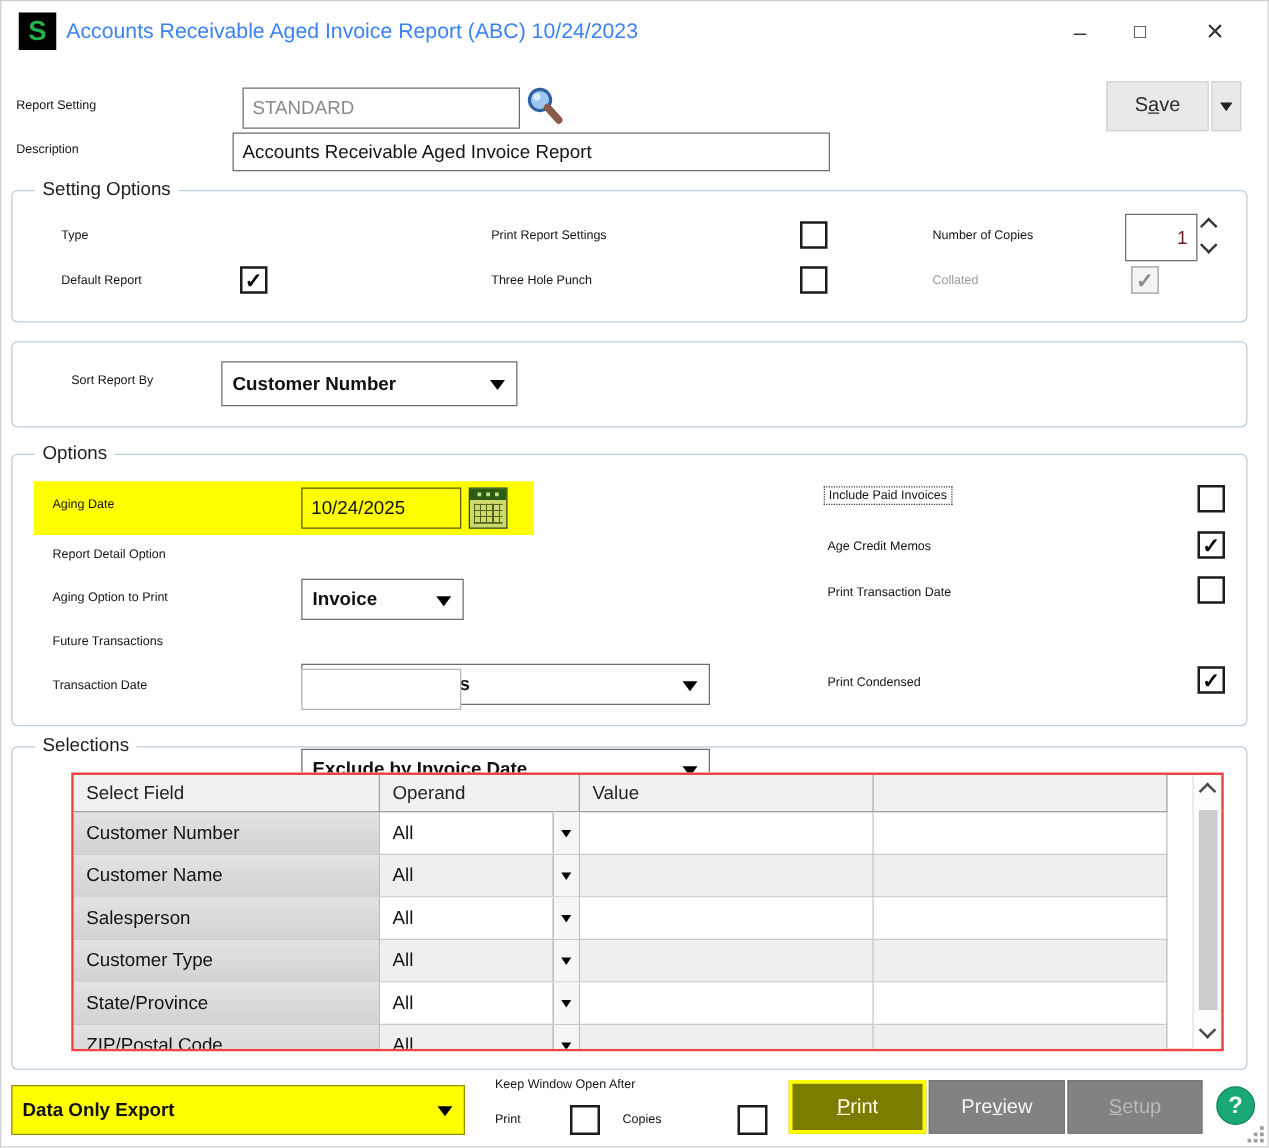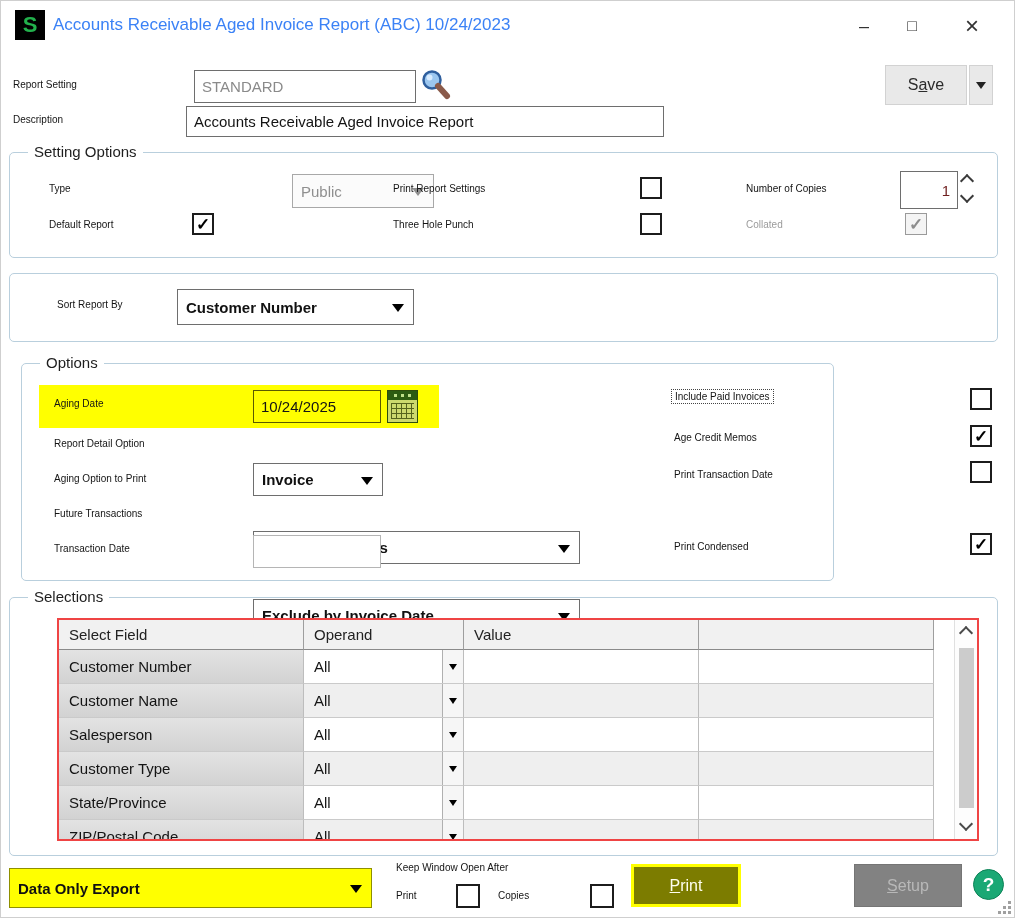--- a/index.html
+++ b/index.html
@@ -133,24 +133,20 @@
       border-left:5px solid transparent;border-right:5px solid transparent;border-top:7px solid #222;"></span>
   </div>
 
   <div class="abs lbl" style="left:12px; top:113px;">Description</div>
   <div class="abs field" style="left:185px; top:105px; width:478px; height:31px;">Accounts Receivable Aged Invoice Report</div>
 
   <div class="group" style="left:8px; top:151px; width:989px; height:106px;">
     <span class="legend">Setting Options</span>
 
     <div class="abs lbl" style="left:39px; top:30px;">Type</div>
-    <div class="abs combo dis" style="left:282px; top:21px; width:142px; height:34px;">
-      <span>Public</span>
-      <span class="tri"></span>
-    </div>
 
     <div class="abs lbl" style="left:383px; top:30px;">Print Report Settings</div>
     <div class="abs cb" style="left:630px; top:24px;"></div>
 
     <div class="abs lbl" style="left:736px; top:30px;">Number of Copies</div>
     <div class="abs field" style="left:890px; top:18px; width:58px; height:38px; justify-content:flex-end; color:#6f1f1f;">1</div>
     <div class="abs" style="left:952px; top:23px;">
       <span class="chev up" style="display:block;"></span>
     </div>
     <div class="abs" style="left:952px; top:38px;">
@@ -168,21 +164,21 @@
   </div>
 
   <div class="group" style="left:8px; top:272px; width:989px; height:69px;">
     <div class="abs lbl" style="left:47px; top:25px;">Sort Report By</div>
     <div class="abs combo" style="left:167px; top:15px; width:237px; height:36px;">
       <span>Customer Number</span>
       <span class="tri"></span>
     </div>
   </div>
 
-  <div class="group" style="left:20px; top:362px; width:813px; height:218px;">
+  <div class="group" style="left:8px; top:362px; width:989px; height:218px;">
     <span class="legend">Options</span>
 
     <div class="abs hl" style="left:17px; top:21px; width:400px; height:43px;"></div>
 
     <div class="abs lbl" style="left:32px; top:34px;">Aging Date</div>
     <div class="abs field" style="left:231px; top:26px; width:128px; height:33px; background:#ffff00; border-color:#5a5a00;">10/24/2025</div>
     <div class="abs cal" style="left:365px; top:26px; width:31px; height:33px;">
       <span class="hd">
           <i></i>
           <i></i>
@@ -332,20 +328,25 @@
   <div class="abs lbl" style="left:395px; top:861px;">Keep Window Open After</div>
   <div class="abs lbl" style="left:395px; top:889px;">Print</div>
   <div class="abs cb" style="left:455px; top:883px; width:24px; height:24px;"></div>
   <div class="abs lbl" style="left:497px; top:889px;">Copies</div>
   <div class="abs cb" style="left:589px; top:883px; width:24px; height:24px;"></div>
 
   <div class="abs btn printbtn" style="left:630px; top:863px; width:110px; height:43px;">
     <span></span>
       <span class="key">P</span>
       <span>rint</span>
+  </div>
+  <div class="abs btn graybtn" style="left:742px; top:863px; width:109px; height:43px;">
+    <span>Pre</span>
+      <span class="key">v</span>
+      <span>iew</span>
   </div>
   <div class="abs btn graybtn dis" style="left:853px; top:863px; width:108px; height:43px;">
     <span></span>
       <span class="key">S</span>
       <span>etup</span>
   </div>
 
   <div class="abs helpbtn" style="left:972px; top:868px;">?</div>
 
   <div class="abs grip">

